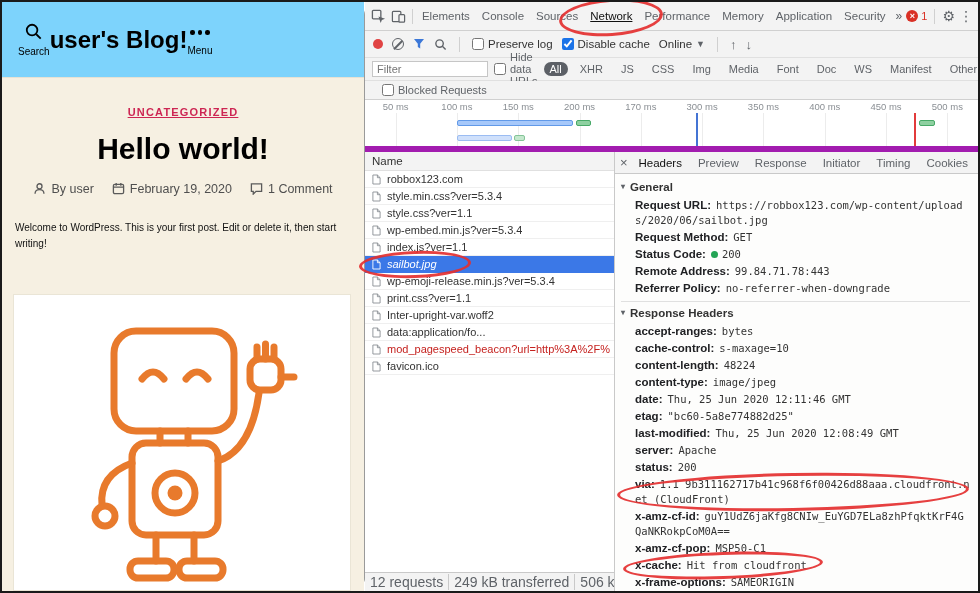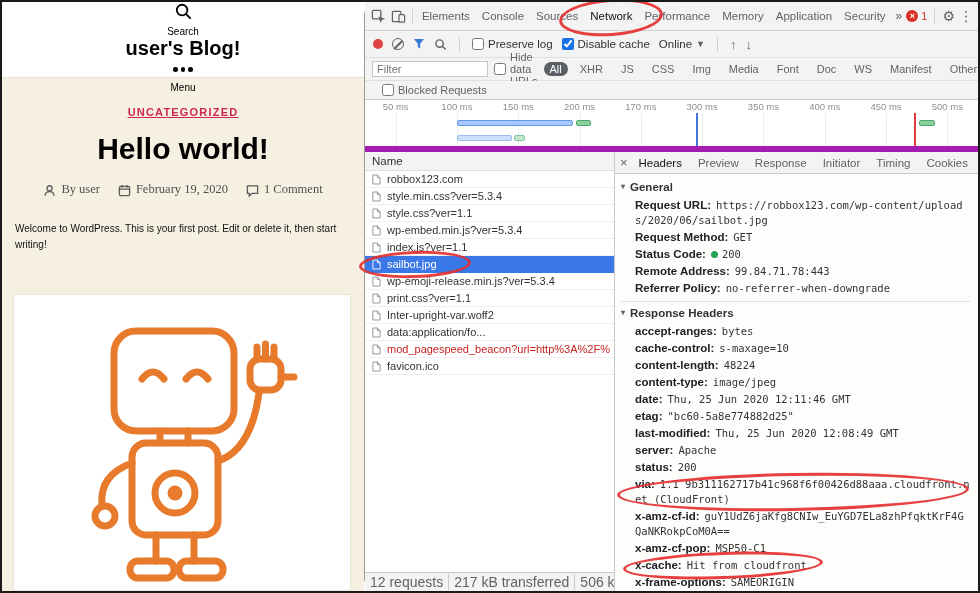--- a/index.html
+++ b/index.html
@@ -5,52 +5,52 @@
   * { box-sizing: border-box; }
   html,body { margin:0; padding:0; background:#fff; }
   .screen {
     position:relative; width:980px; height:593px; overflow:hidden;
     border:2px solid #1a1a1a; background:#fff;
     font-family:"Liberation Sans", sans-serif; color:#222;
   }
 
   
   .blog { position:absolute; left:0; top:0; width:362px; height:100%; background:#f6f0e2; }
-  .blog-header { height:76px; background:#ffffff; border-bottom:1px solid #e7e2d4;
-    display:flex; align-items:center; justify-content:space-between; padding:0 16px;flex-direction:column; }
+  .blog-header { height:76px; background:#7dd3fc; border-bottom:1px solid #e7e2d4;
+    display:flex; align-items:center; justify-content:flex-start; padding:0 16px; }
   .hdr-btn { display:flex; flex-direction:column; align-items:center; gap:3px; font-size:10px; color:#000; cursor:pointer; }
-  .blog-title { font-size:20px; font-weight:bold; color:#000; }
+  .blog-title { font-size:24px; font-weight:bold; color:#000; }
   .menu-dots { display:flex; gap:3px; height:19px; align-items:center; }
   .menu-dots i { width:4.5px; height:4.5px; border-radius:50%; background:#000; }
   .post { text-align:center; }
   .category { display:inline-block; margin-top:28px; font-size:11px; font-weight:bold;
     letter-spacing:1.2px; color:#cd2653; text-decoration:underline; cursor:pointer; }
   .post h1 { margin:12px 0 16px; font-size:30px; font-weight:bold; color:#000; }
   .byline { display:flex; justify-content:center; align-items:center; gap:18px; font-size:12.5px; color:#4f4f4f; }
-  .meta { display:flex; align-items:flex-end; gap:5px;font-family:Liberation Serif, serif; }
+  .meta { display:flex; align-items:flex-start; gap:5px; }
   .meta svg { stroke:#5a5a5a; fill:none; stroke-width:1.4; width:13px; height:13px; }
   .excerpt { margin:24px 13px 0; font-size:10px; line-height:1.55; color:#111; text-align:left; }
   .image-box { position:absolute; left:11px; right:13px; top:292px; bottom:0;
     background:#fff; border:1px solid #eae5d6; display:flex; justify-content:center; overflow:hidden; }
   .robot { margin-top:6px; }
   .robot path, .robot rect, .robot circle, .robot line {
     stroke:#e87a2c; stroke-width:7; fill:none; stroke-linecap:round; stroke-linejoin:round; }
   .robot .fill { fill:#e87a2c; stroke:none; }
 
   
   .devtools { position:absolute; left:362px; top:0; right:0; bottom:0; background:#14532d;
     border-left:1px solid #9a9a9a; display:flex; flex-direction:column; font-size:12px; color:#333;border-radius:14px; }
 
   .tabbar { position:relative; z-index:10; height:29px; flex:0 0 29px; background:#f3f3f3;
     border-bottom:1px solid #d0d0d0; display:flex; align-items:center; padding:0 3px; }
   .icon-btn { width:23px; height:100%; display:flex; align-items:center; justify-content:center; color:#5f6368; cursor:pointer; }
   .sep { width:1px; height:15px; background:#d0d0d0; margin:0 3px; flex:0 0 1px; }
   .tab { position:relative; padding:0 6px; height:100%; display:flex; align-items:center;
     font-size:11.5px; color:#5f6368; white-space:nowrap; cursor:pointer; }
-  .tab.active { color:#111; }
+  .tab.active { color:#111;text-decoration:underline; }
   .chev { padding:0 4px; color:#5f6368; font-size:12px; cursor:pointer; }
   .right-icons { margin-left:auto; display:flex; align-items:center; gap:4px; padding-right:2px; }
   .err-badge { display:flex; align-items:center; gap:3px; cursor:pointer; }
   .err-dot { width:12px; height:12px; border-radius:50%; background:#d93025; color:#fff;
     font-size:9px; line-height:12px; text-align:center; font-weight:bold; }
   .err-count { color:#d93025; font-size:11px; }
   .gear, .kebab { color:#5f6368; font-size:14px; cursor:pointer; }
 
   .toolbar2 { height:27px; flex:0 0 27px; background:#f3f3f3; border-bottom:1px solid #e0e0e0;
     display:flex; align-items:center; gap:9px; padding:0 8px; font-size:11.5px; color:#333; }
@@ -90,21 +90,21 @@
 
   .split { flex:1; display:flex; min-height:0; }
   .list-col { width:250px; flex:0 0 250px; border-right:1px solid #c9c9c9; display:flex; flex-direction:column; background:#fff; }
   .list-header { height:19px; flex:0 0 19px; background:#f3f3f3; border-bottom:1px solid #e0e0e0;
     display:flex; align-items:center; padding:0 7px; font-size:11.5px; color:#333; cursor:pointer; }
   .rows { flex:1; overflow:visible; }
   .row { position:relative; height:17px; display:flex; align-items:center; gap:5px;
     padding:0 4px 0 7px; font-size:11px; color:#333; border-bottom:1px solid #efefef; cursor:pointer; }
   .row .fic { color:#8a8f94; flex:0 0 10px; display:flex; }
   .row .fname { white-space:nowrap; overflow:hidden; }
-  .row.selected { background:#3b78e7; border-color:#3b78e7; color:#fff; }
+  .row.selected { background:#3b78e7; border-color:#3b78e7; color:#fff;font-style:italic; }
   .row.selected .fic { color:#fff; }
   .row.error { color:#c5221f; }
   .summary { height:19px; flex:0 0 19px; background:#f3f3f3; border-top:1px solid #c9c9c9;
     display:flex; align-items:center; font-size:14px; color:#5f6368; overflow:hidden; white-space:nowrap; }
   .sum-item { padding:0 5px; border-right:1px solid #c9c9c9; }
 
   .details { flex:1; min-width:0; display:flex; flex-direction:column; background:#fdfdfc; }
   .dtabs { height:22px; flex:0 0 22px; background:#f3f3f3; border-bottom:1px solid #c9c9c9;
     display:flex; align-items:center; font-size:11.5px; color:#5f6368; padding:0 2px; }
   .dclose { width:20px; text-align:center; font-size:13px; cursor:pointer; }
@@ -436,21 +436,21 @@
             <span class="fic">
                 <svg viewBox="0 0 10 12" width="9" height="11">
                   <path d="M1 1 h5 l3 3 v7 h-8 z M6 1 v3 h3" fill="none" stroke="currentColor"></path>
                 </svg>
               </span>
             <span class="fname">favicon.ico</span>
           </div>
         </div>
         <div class="summary">
           <span class="sum-item">12 requests</span>
-          <span class="sum-item">217 kB transferred</span>
+          <span class="sum-item">249 kB transferred</span>
           <span class="sum-item">506 kB resources</span>
 
         </div>
       </div>
 
       <div class="details">
         <div class="dtabs">
           <span class="dclose">×</span>
           <span class="dtab active">Headers</span>
           <span class="dtab">Preview</span>

